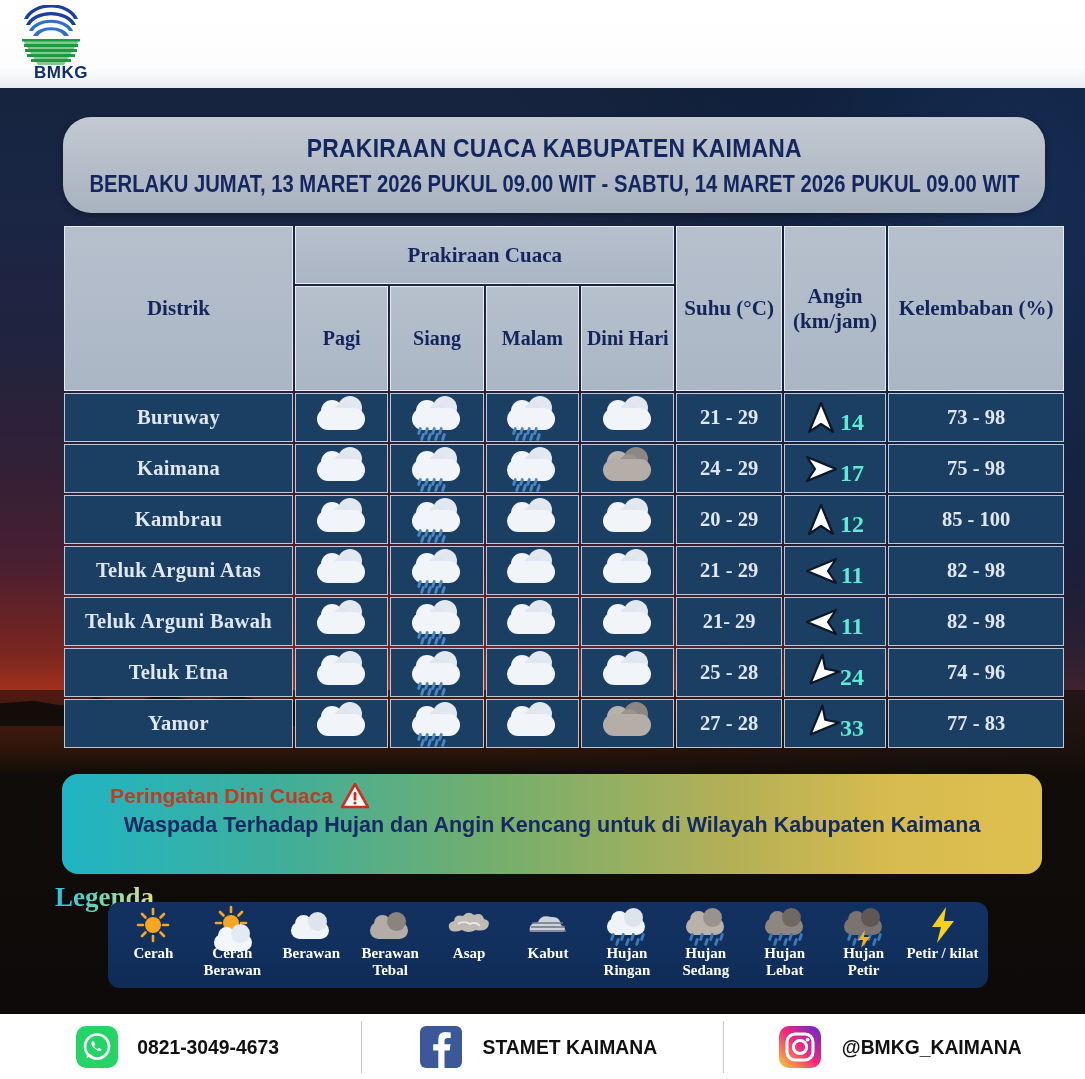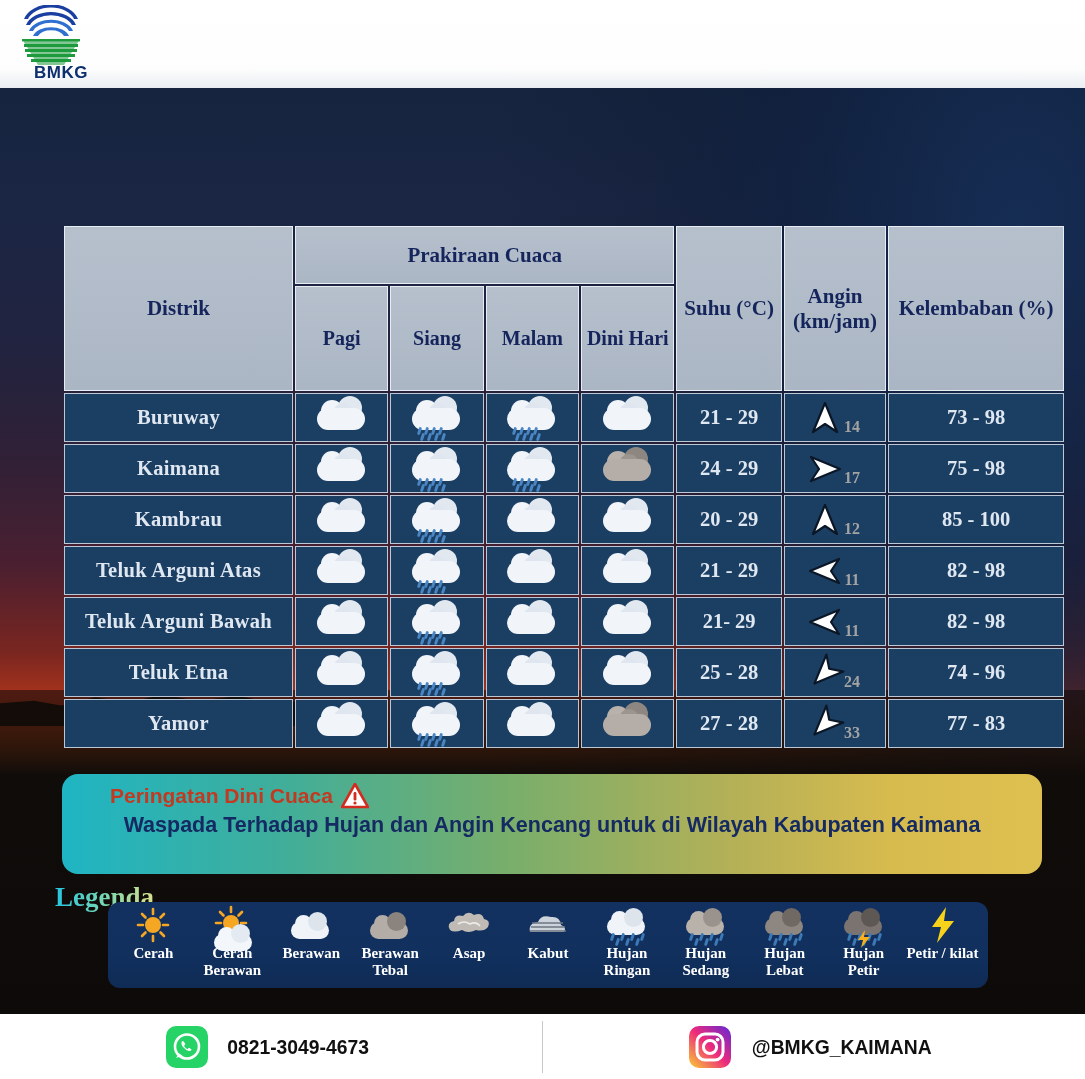--- a/index.html
+++ b/index.html
@@ -93,21 +93,21 @@
     height:49px; text-align:center; vertical-align:middle;
     color:#dfe7f1; font-family:"Liberation Serif", serif; font-weight:bold;
     font-size:20.5px;
   }
   td.dist { font-size:21px; color:#e6edf6; letter-spacing:.3px; }
   td.icc { width:93px; padding:0; }
   td.suhu { width:105px; font-size:20px; }
   td.hum  { width:175px; font-size:20px; }
   td.wind { width:102px; padding:0; }
   .windbox { display:flex; align-items:center; justify-content:center; gap:4px; height:45px; }
-  .windnum { font-size:16px; color:#a3a3a3; font-weight:bold; align-self:flex-end; padding-bottom:4px; }
+  .windnum { font-size:24px; color:#5eead4; font-weight:bold; align-self:flex-end; padding-bottom:4px; }
   .arrow { width:30px; height:32px; }
 
   
   .wicon { display:inline-block; position:relative; width:62px; height:42px; }
   .cl { position:absolute; border-radius:50%; }
   .c-main {
     left:6px; top:14px; width:48px; height:22px; border-radius:13px; background:#f1f5fa;
   }
   .c-b1 { left:10px; top:6px; width:22px; height:22px; background:#f1f5fa; }
   .c-b2 { left:27px; top:2px; width:24px; height:24px; background:#e2e8f0; }
@@ -200,20 +200,24 @@
           <path d="M11 44 h52 v3 H11 Z" fill="#1d9b3c"></path>
           <path d="M13 49 h48 v3 H13 Z" fill="#1d9b3c"></path>
           <path d="M17 54 h40 v3 H17 Z" fill="#1d9b3c"></path>
           <path d="M8 34 L66 34 L50 60 L24 60 Z" fill="#1d9b3c" opacity="0.55"></path>
         </g>
       </svg>
       <div class="lbl">BMKG</div>
     </div>
   </div>
 
+  <div class="title-banner">
+    <div class="t1">PRAKIRAAN CUACA KABUPATEN KAIMANA</div>
+    <div class="t2">BERLAKU JUMAT, 13 MARET 2026 PUKUL 09.00 WIT - SABTU, 14 MARET 2026 PUKUL 09.00 WIT</div>
+  </div>
 
   <div class="table-wrap">
     <table class="fc">
       <thead>
         <tr>
           <th rowspan="2" style="width:228px">Distrik</th>
           <th colspan="4" style="height:58px">Prakiraan Cuaca</th>
           <th rowspan="2" style="width:105px">Suhu (°C)</th>
           <th rowspan="2" style="width:102px">Angin (km/jam)</th>
           <th rowspan="2" style="width:175px">Kelembaban (%)</th>
@@ -598,20 +602,26 @@
   <div class="footer" id="footer">
       <div class="fcell">
         <span class="sic wa"><svg width="42" height="42" viewBox="0 0 42 42">
             <circle cx="21" cy="20.5" r="12" fill="none" stroke="#fff" stroke-width="2.6"></circle>
             <path d="M16 15 q-1.5 3 1 6 q2.5 3 6 4 q2 .4 2.6 -1.6 l-2.6 -1.6 l-1.6 1.4 q-2.4 -1.2 -3.4 -3.4 l1.4 -1.6 l-1.6 -2.6 q-1.6 -.4 -1.8 -0.6 Z" fill="#fff"></path>
             <path d="M10 32 l3.2 -4.4 l3.4 2.2 Z" fill="#fff"></path>
           </svg></span>
         <span class="ftxt">0821-3049-4673</span>
       </div>
       <div class="fcell">
+        <span class="sic fb"><svg width="42" height="42" viewBox="0 0 42 42">
+            <path d="M24.5 42 V24.5 h5.2 l.8 -6.2 h-6 v-3.6 q0 -2.6 3 -2.6 h3.2 V6.4 q-2.2 -.4 -5 -.4 q-7.4 0 -7.4 7.2 v5.1 h-5.1 v6.2 h5.1 V42 Z" fill="#fff"></path>
+          </svg></span>
+        <span class="ftxt">STAMET KAIMANA</span>
+      </div>
+      <div class="fcell">
         <span class="sic ig"><svg width="42" height="42" viewBox="0 0 42 42">
             <rect x="8" y="8" width="26" height="26" rx="8" fill="none" stroke="#fff" stroke-width="3"></rect>
             <circle cx="21" cy="21" r="6.6" fill="none" stroke="#fff" stroke-width="3"></circle>
             <circle cx="28.6" cy="13.6" r="1.9" fill="#fff"></circle>
           </svg></span>
         <span class="ftxt">@BMKG_KAIMANA</span>
       </div>
     </div>
 
 </div>

